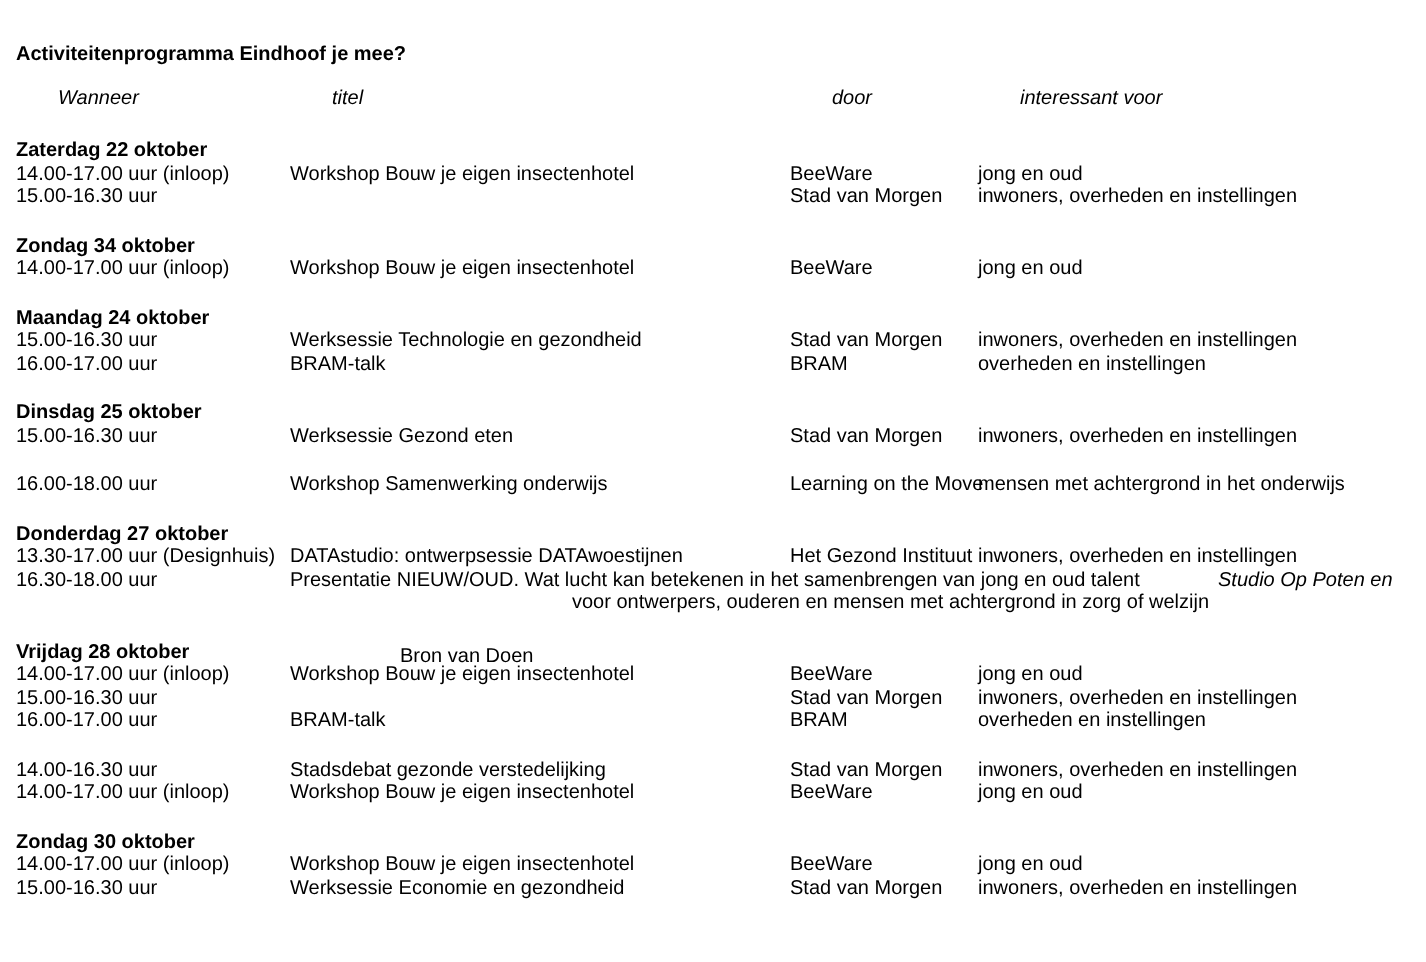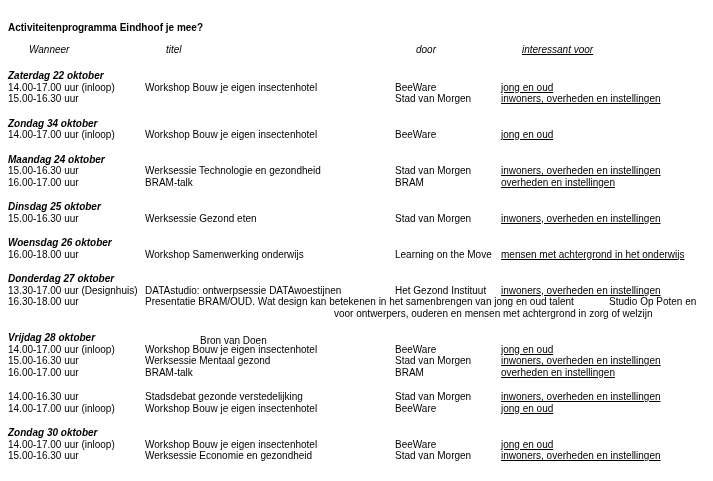--- a/index.html
+++ b/index.html
@@ -12,28 +12,28 @@
     font-size:10px;
     overflow:hidden;
     box-sizing:border-box;
     padding-top:22px;
   }
   .line{position:relative;height:11.5px;}
   .line span{position:absolute;top:0;white-space:nowrap;}
   .c1{left:8px;}
   .c2{left:145px;}
   .c3{left:395px;}
-  .c4{left:501px;text-decoration:underline;}
-  .by1{left:609px;}
+  .c4{left:489px;}
+  .by1{left:609px;font-style:italic;}
   .by2{left:200px;margin-top:27px;}
-  .aud2{left:286px;margin-left:48px;}
+  .aud2{left:286px;}
   .doc-title{height:13px;font-weight:bold;}
   .hdr{margin-top:9px;height:13px;font-style:italic;margin-left:21px;}
   .group{margin-top:13px;}
-  .day span{font-weight:bold;font-style:italic;}
+  .day span{font-weight:bold;}
 </style>
 </head>
 <body>
 
 <div class="page">
 
   <div class="line doc-title">
       <span class="c1">Activiteitenprogramma Eindhoof je mee?</span>
     </div>
 
@@ -97,65 +97,61 @@
       </div>
     <div class="line">
       <span class="c1">15.00-16.30 uur</span>
       <span class="c2">Werksessie Gezond eten</span>
       <span class="c3">Stad van Morgen</span>
       <span class="c4">inwoners, overheden en instellingen</span>
     </div>
   </div>
 
   <div class="group">
-    <div class="line day">
-        <span class="c1">Woensdag 26 oktober</span>
-      </div>
     <div class="line">
       <span class="c1">16.00-18.00 uur</span>
       <span class="c2">Workshop Samenwerking onderwijs</span>
       <span class="c3">Learning on the Move</span>
       <span class="c4">mensen met achtergrond in het onderwijs</span>
     </div>
   </div>
 
   <div class="group">
     <div class="line day">
         <span class="c1">Donderdag 27 oktober</span>
       </div>
     <div class="line">
       <span class="c1">13.30-17.00 uur (Designhuis)</span>
       <span class="c2">DATAstudio: ontwerpsessie DATAwoestijnen</span>
       <span class="c3">Het Gezond Instituut</span>
       <span class="c4">inwoners, overheden en instellingen</span>
     </div>
     <div class="line">
       <span class="c1">16.30-18.00 uur</span>
-      <span class="c2">Presentatie BRAM/OUD. Wat design kan betekenen in het samenbrengen van jong en oud talent</span>
+      <span class="c2">Presentatie NIEUW/OUD. Wat lucht kan betekenen in het samenbrengen van jong en oud talent</span>
       <span class="by1">Studio Op Poten en</span>
     </div>
     <div class="line">
       <span class="by2">Bron van Doen</span>
       <span class="aud2">voor ontwerpers, ouderen en mensen met achtergrond in zorg of welzijn</span>
     </div>
   </div>
 
   <div class="group">
     <div class="line day">
         <span class="c1">Vrijdag 28 oktober</span>
       </div>
     <div class="line">
       <span class="c1">14.00-17.00 uur (inloop)</span>
       <span class="c2">Workshop Bouw je eigen insectenhotel</span>
       <span class="c3">BeeWare</span>
       <span class="c4">jong en oud</span>
     </div>
     <div class="line">
       <span class="c1">15.00-16.30 uur</span>
-      <span class="c2">Werksessie Mentaal gezond</span>
       <span class="c3">Stad van Morgen</span>
       <span class="c4">inwoners, overheden en instellingen</span>
     </div>
     <div class="line">
       <span class="c1">16.00-17.00 uur</span>
       <span class="c2">BRAM-talk</span>
       <span class="c3">BRAM</span>
       <span class="c4">overheden en instellingen</span>
     </div>
   </div>

